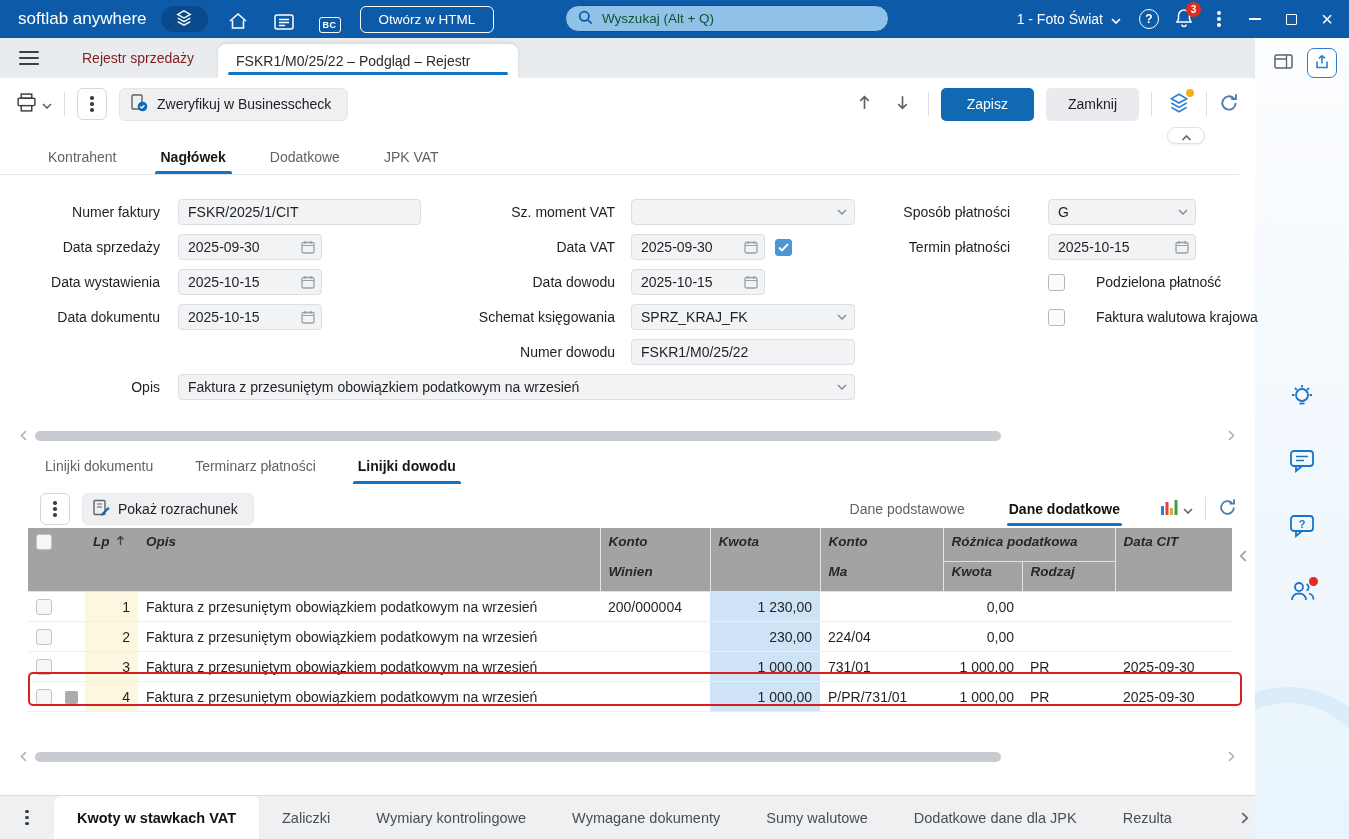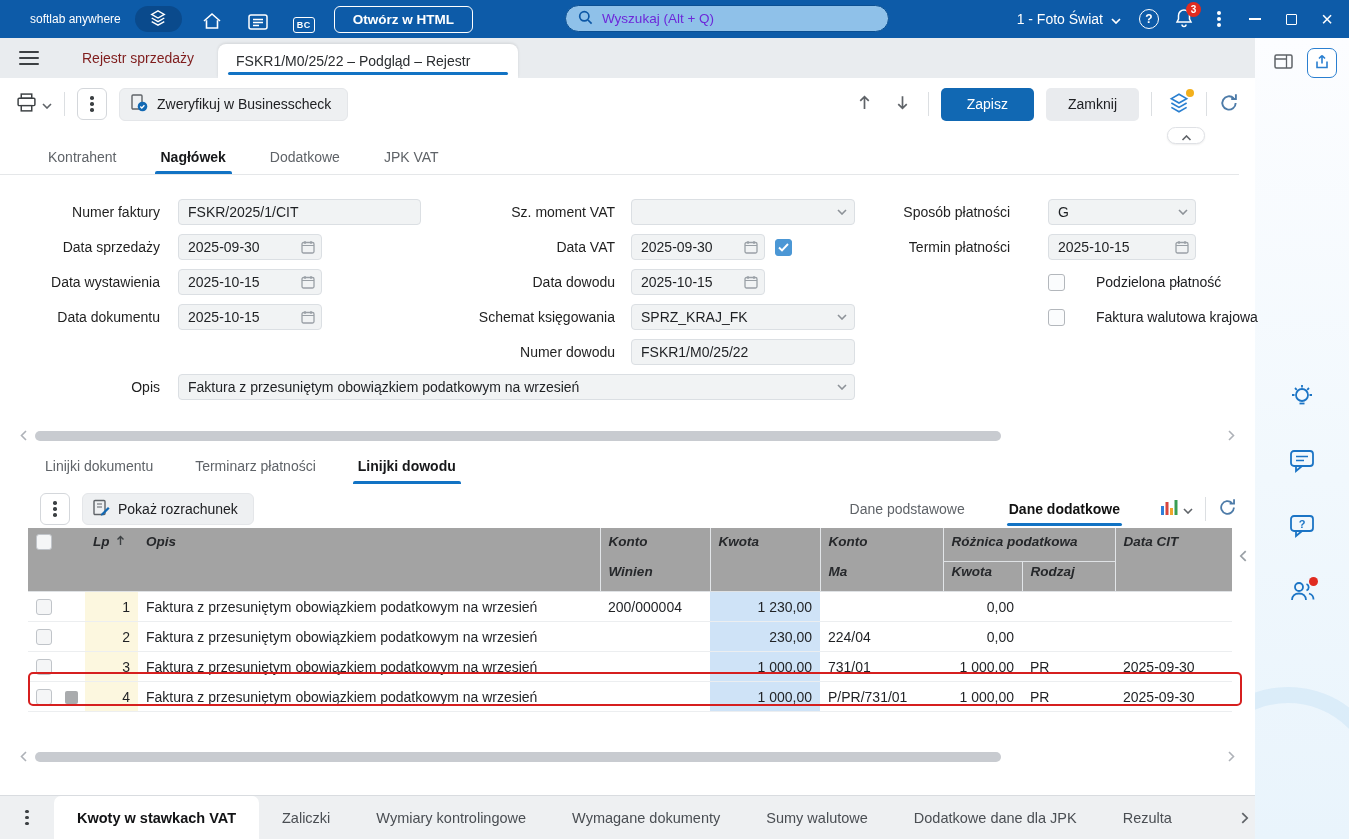--- a/index.html
+++ b/index.html
@@ -3,33 +3,33 @@
 <meta charset="utf-8">
 <style>
   * { margin:0; padding:0; box-sizing:border-box; }
   html,body { width:1349px; height:839px; }
   body { font-family:"Liberation Sans","DejaVu Sans",sans-serif; font-size:14px; color:#202124;
          background:#fff; overflow:hidden; position:relative; }
 
   
   .topbar { position:absolute; top:0; left:0; right:0; height:38px; background:#0d5ba8;
             display:flex; align-items:center; padding:0 10px; gap:14px; color:#fff; }
-  .brand { font-size:12px; white-space:nowrap; margin-left:20px; }
+  .brand { font-size:17px; white-space:nowrap; margin-left:8px; }
   .logo-pill { background:#0a4a8c; border-radius:13px; width:47px; height:26px;
                display:flex; align-items:center; justify-content:center; color:#fff; }
   .tb-icon { width:32px; height:28px; display:flex; align-items:flex-end; justify-content:center; }
   .bc-box { border:1.4px solid #fff; border-radius:3px; font-size:9px; font-weight:700;
             padding:2px 3px; letter-spacing:.5px; }
   .open-html { border:1.6px solid #fff; border-radius:6px; background:transparent; color:#fff;
-               font-weight:700; font-size:13.5px; padding:4px 18px; height:27px;
+               font-weight:400; font-size:13.5px; padding:4px 18px; height:27px;
                font-family:inherit; white-space:nowrap; }
   .search { position:absolute; left:565px; top:5px; width:324px; height:27px; background:#8fc1e9;
             border:1.5px solid #0b4f92; border-radius:14px; display:flex; align-items:center;
             padding:0 12px; gap:9px; }
-  .search-text { font-size:13.5px; color:#6d28d9; }
+  .search-text { font-size:13.5px; color:#14532d; }
   .topbar-right { position:absolute; right:6px; top:0; height:38px; display:flex; align-items:center; gap:4px; }
   .company { display:flex; align-items:center; gap:8px; font-size:14px; padding:0 8px; white-space:nowrap; }
   .help-circle { width:20px; height:20px; border:1.6px solid #fff; border-radius:50%;
                  display:flex; align-items:center; justify-content:center; font-size:12px; font-weight:700; }
   .bell-wrap { position:relative; width:30px; height:30px; display:flex; align-items:center; justify-content:center; }
   .badge { position:absolute; top:-2px; right:-2px; background:#e02b20; color:#fff; font-size:10px;
            min-width:15px; height:15px; border-radius:8px; display:flex; align-items:center;
            justify-content:center; font-weight:700; padding:0 3px; }
   .kebab-dots { width:4px; height:4px; background:currentColor; border-radius:50%;
                 box-shadow:0 -6px 0 currentColor, 0 6px 0 currentColor; }

